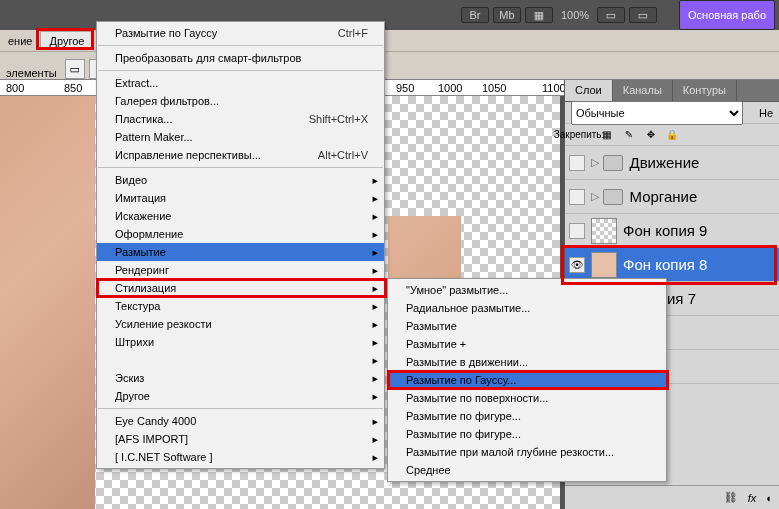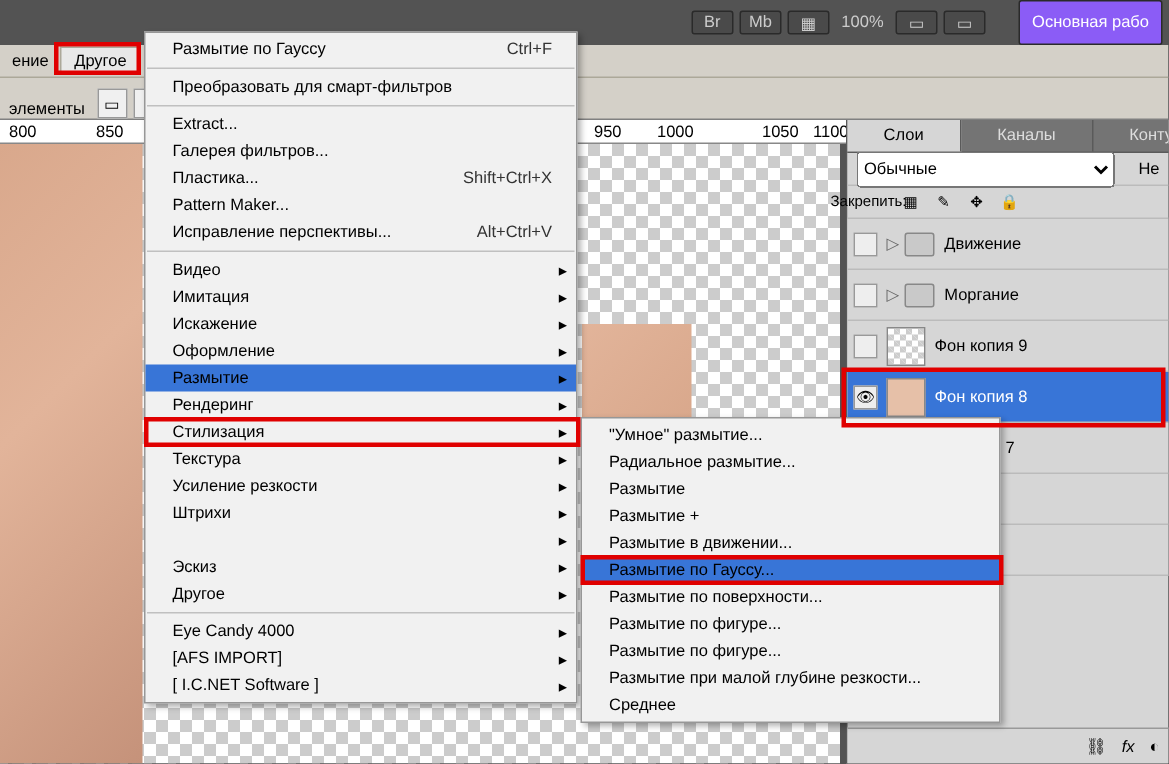--- a/index.html
+++ b/index.html
@@ -23,34 +23,34 @@
 .red-box{position:absolute;border:3px solid #e00000;pointer-events:none;z-index:50}
 .dropdown{position:absolute;background:#f1f1f1;border:1px solid #979797;box-shadow:2px 2px 4px rgba(0,0,0,.3);padding:2px 0;z-index:20}
 .dropdown .row{display:flex;align-items:center;height:18px;padding:0 16px 0 18px;white-space:nowrap;cursor:default}
 .dropdown .row.hl{background:#3875d7;color:#fff}
 .dropdown .row .lbl{flex:1}
 .dropdown .row .sc{color:#333;margin-left:24px}
 .dropdown .row .arrow{position:absolute;right:6px}
 .dropdown .sep{height:1px;background:#c0c0c0;margin:3px 1px}
 .panels{position:absolute;right:0;top:80px;width:215px;bottom:0;background:#d6d6d6;border-left:1px solid #5a5a5a;z-index:15}
 .ptabs{display:flex;background:#747474;height:22px;border-bottom:1px solid #5a5a5a}
-.ptabs .tab{padding:4px 24px;color:#ddd;border-right:1px solid #5a5a5a}
+.ptabs .tab{padding:4px 10px;color:#ddd;border-right:1px solid #5a5a5a}
 .ptabs .tab.active{background:#d6d6d6;color:#000}
 .prow{display:flex;align-items:center;padding:3px 6px;border-bottom:1px solid #bbb;background:#d6d6d6;height:22px}
 .prow select{flex:1;font-size:11px;height:24px}
 .prow .t{margin-right:6px}
 .layers{background:#d6d6d6}
 .layer{display:flex;align-items:center;height:34px;border-bottom:1px solid #bbb;background:#d6d6d6;padding:0 4px}
 .layer.sel{background:#3875d7;color:#fff}
 .layer.sel .lname{color:#fff}
 .layer .eye{width:16px;height:16px;border:1px solid #999;margin-right:6px;display:flex;align-items:center;justify-content:center;font-size:10px;background:#eee}
 .layer .thumb{width:26px;height:26px;border:1px solid #888;background:#fff;margin-right:6px;background-image:linear-gradient(45deg,#ccc 25%,transparent 25%,transparent 75%,#ccc 75%),linear-gradient(45deg,#ccc 25%,#fff 25%,#fff 75%,#ccc 75%);background-size:8px 8px;background-position:0 0,4px 4px}
 .layer .folder{width:20px;height:16px;background:#c9c9c9;border:1px solid #888;margin-right:6px;border-radius:2px}
 .layer .tri{margin-right:4px;color:#666}
-.layer .lname{font-size:11px}
+.layer .lname{font-size:15px}
 .pfoot{position:absolute;bottom:0;left:0;right:0;height:24px;background:#d6d6d6;border-top:1px solid #999;display:flex;align-items:center;justify-content:flex-end;padding:0 6px;gap:10px;color:#555}
 .ico-lock{display:flex;gap:6px;align-items:center}
 .ico-lock span{width:16px;height:16px;display:flex;align-items:center;justify-content:center;font-size:10px}
 </style>
 </head>
 <body>
 
 <div class="topbar">
   <div class="spacer"></div>
   <div class="tool">Br</div>
@@ -72,21 +72,21 @@
   <div class="ico">▭</div>
   <div class="ico">↕</div>
 </div>
 
 <div class="ruler-h">
   <span style="left:6px">800</span>
   <span style="left:64px">850</span>
   <span style="left:122px">900</span>
   <span style="left:396px">950</span>
   <span style="left:438px">1000</span>
-  <span style="left:508px">1050</span>
+  <span style="left:482px">1050</span>
   <span style="left:542px">1100</span>
 </div>
 
 <div class="checker"></div>
 <div class="skin"></div>
 <div class="skin2"></div>
 
 <div class="dropdown" style="left:96px;top:21px;width:289px">
   <div class="row">
       <span class="lbl">Размытие по Гауссу</span>

